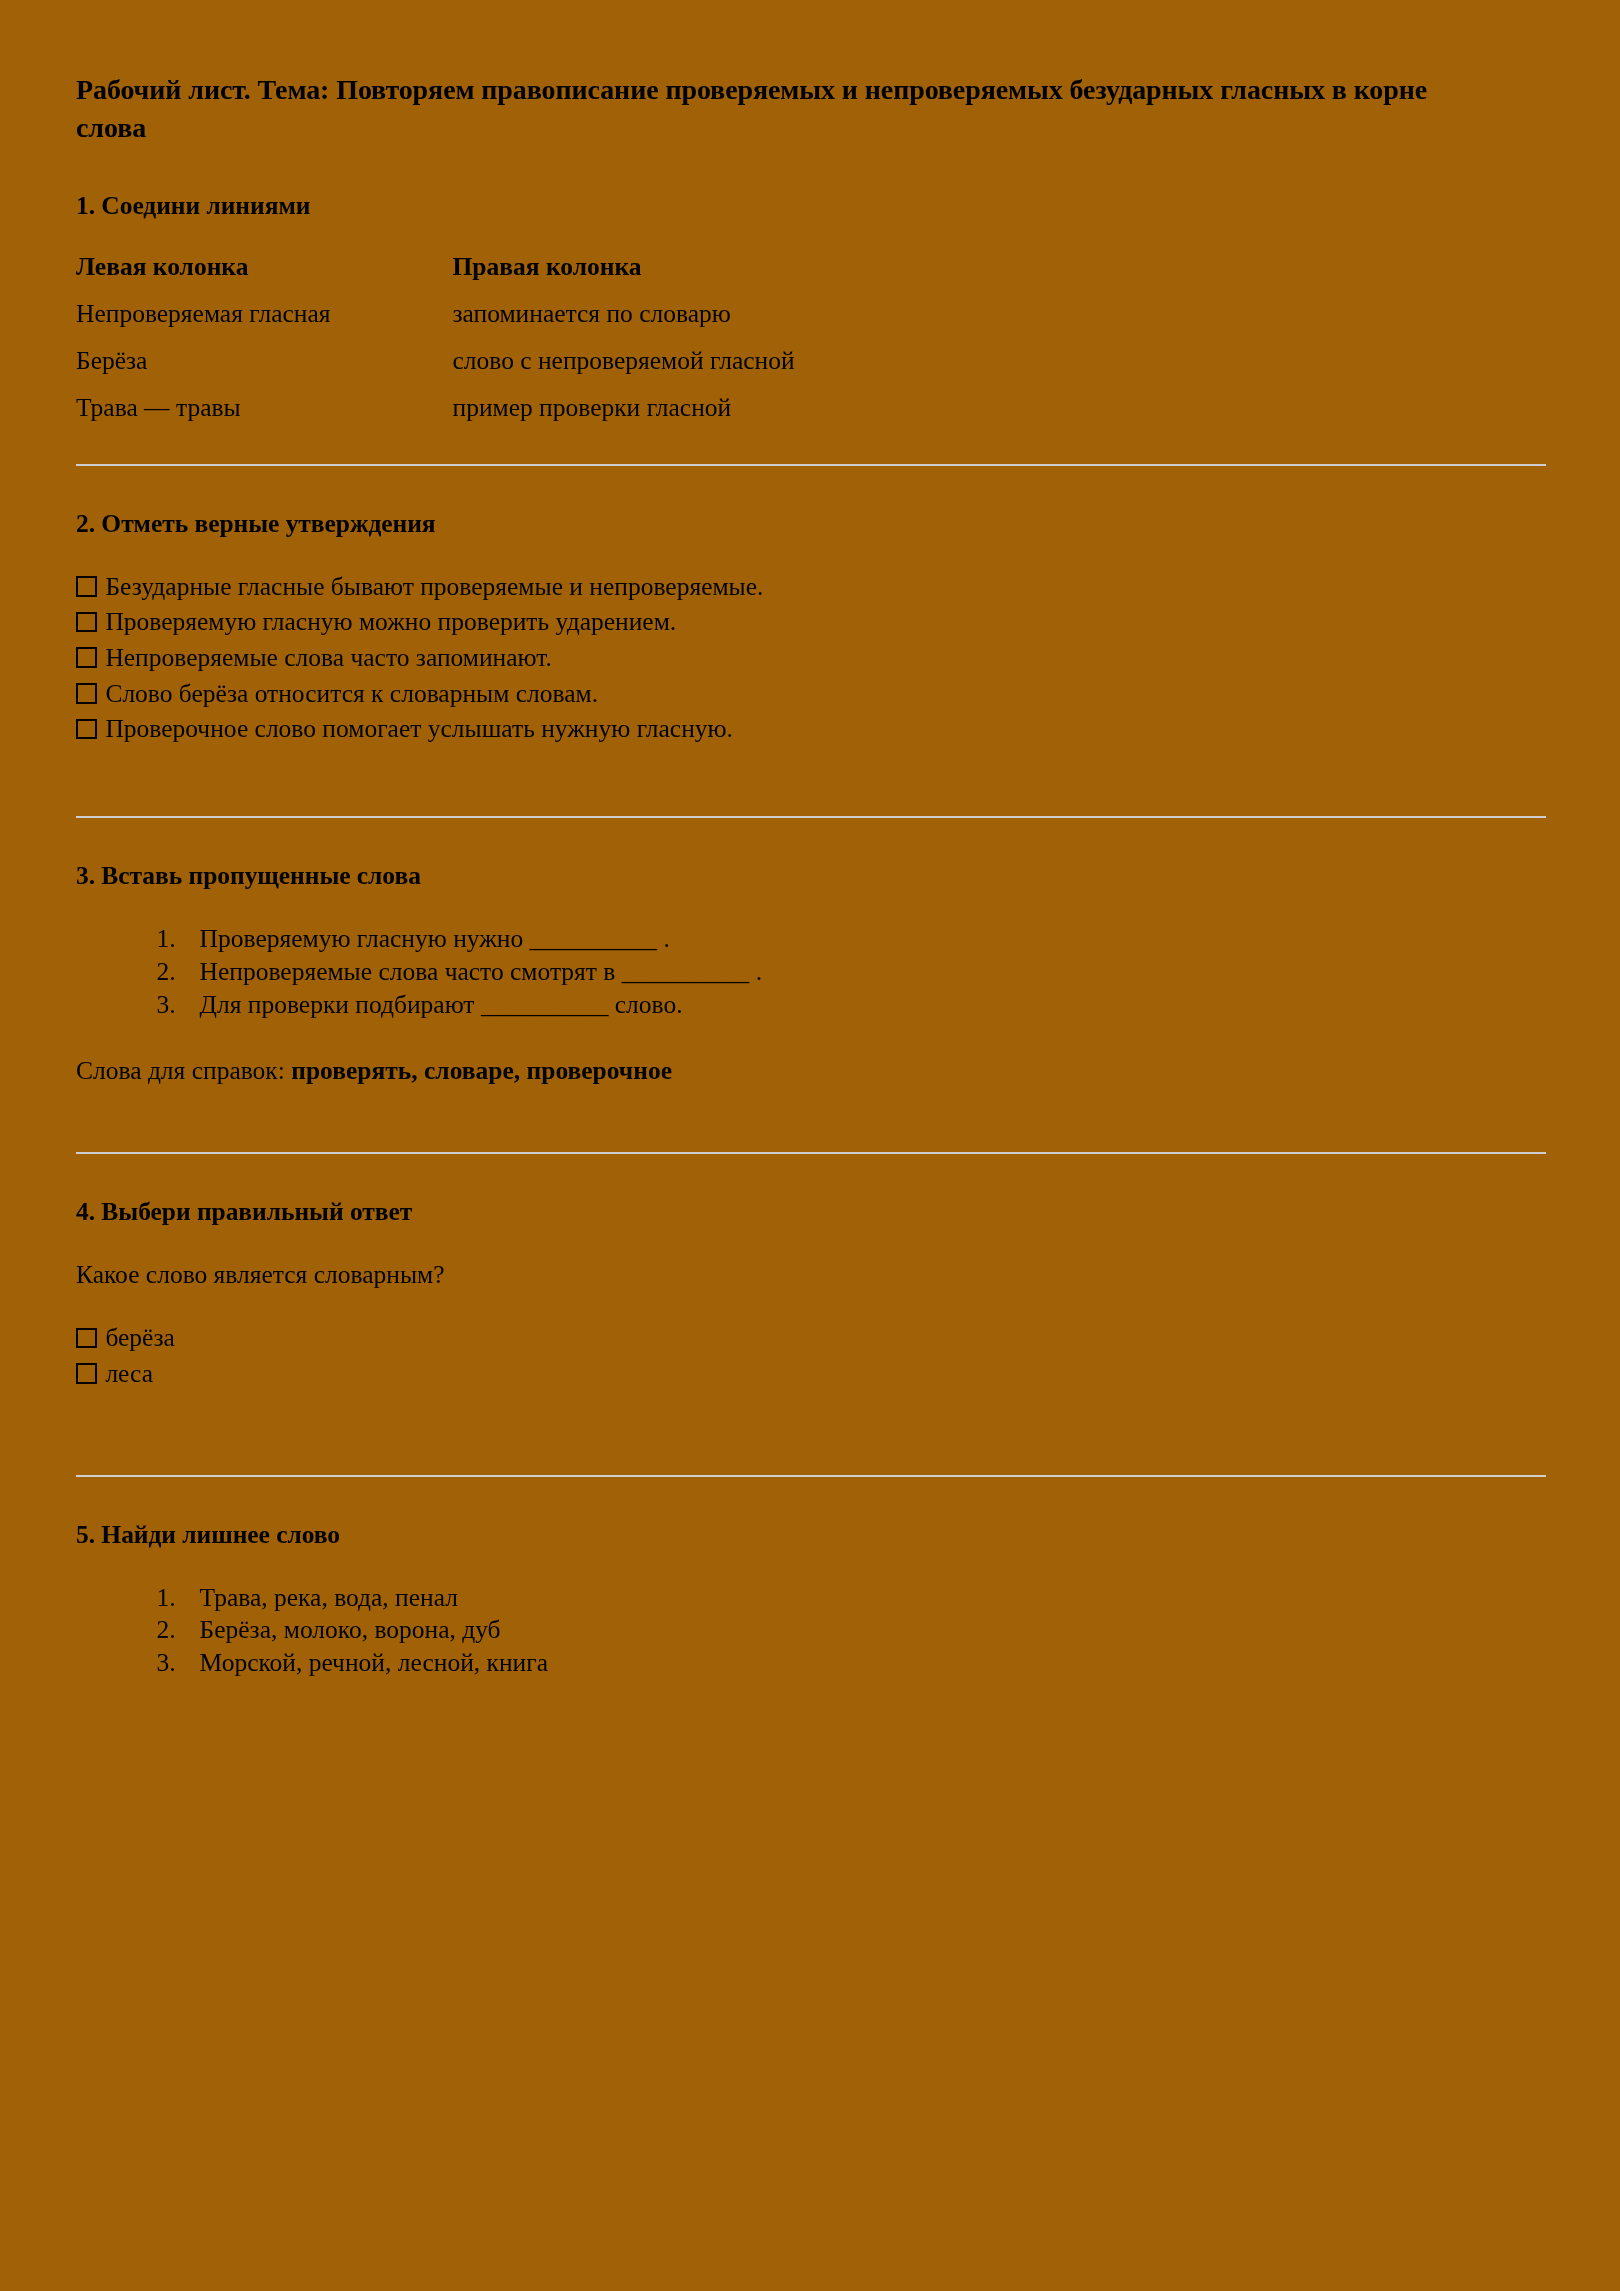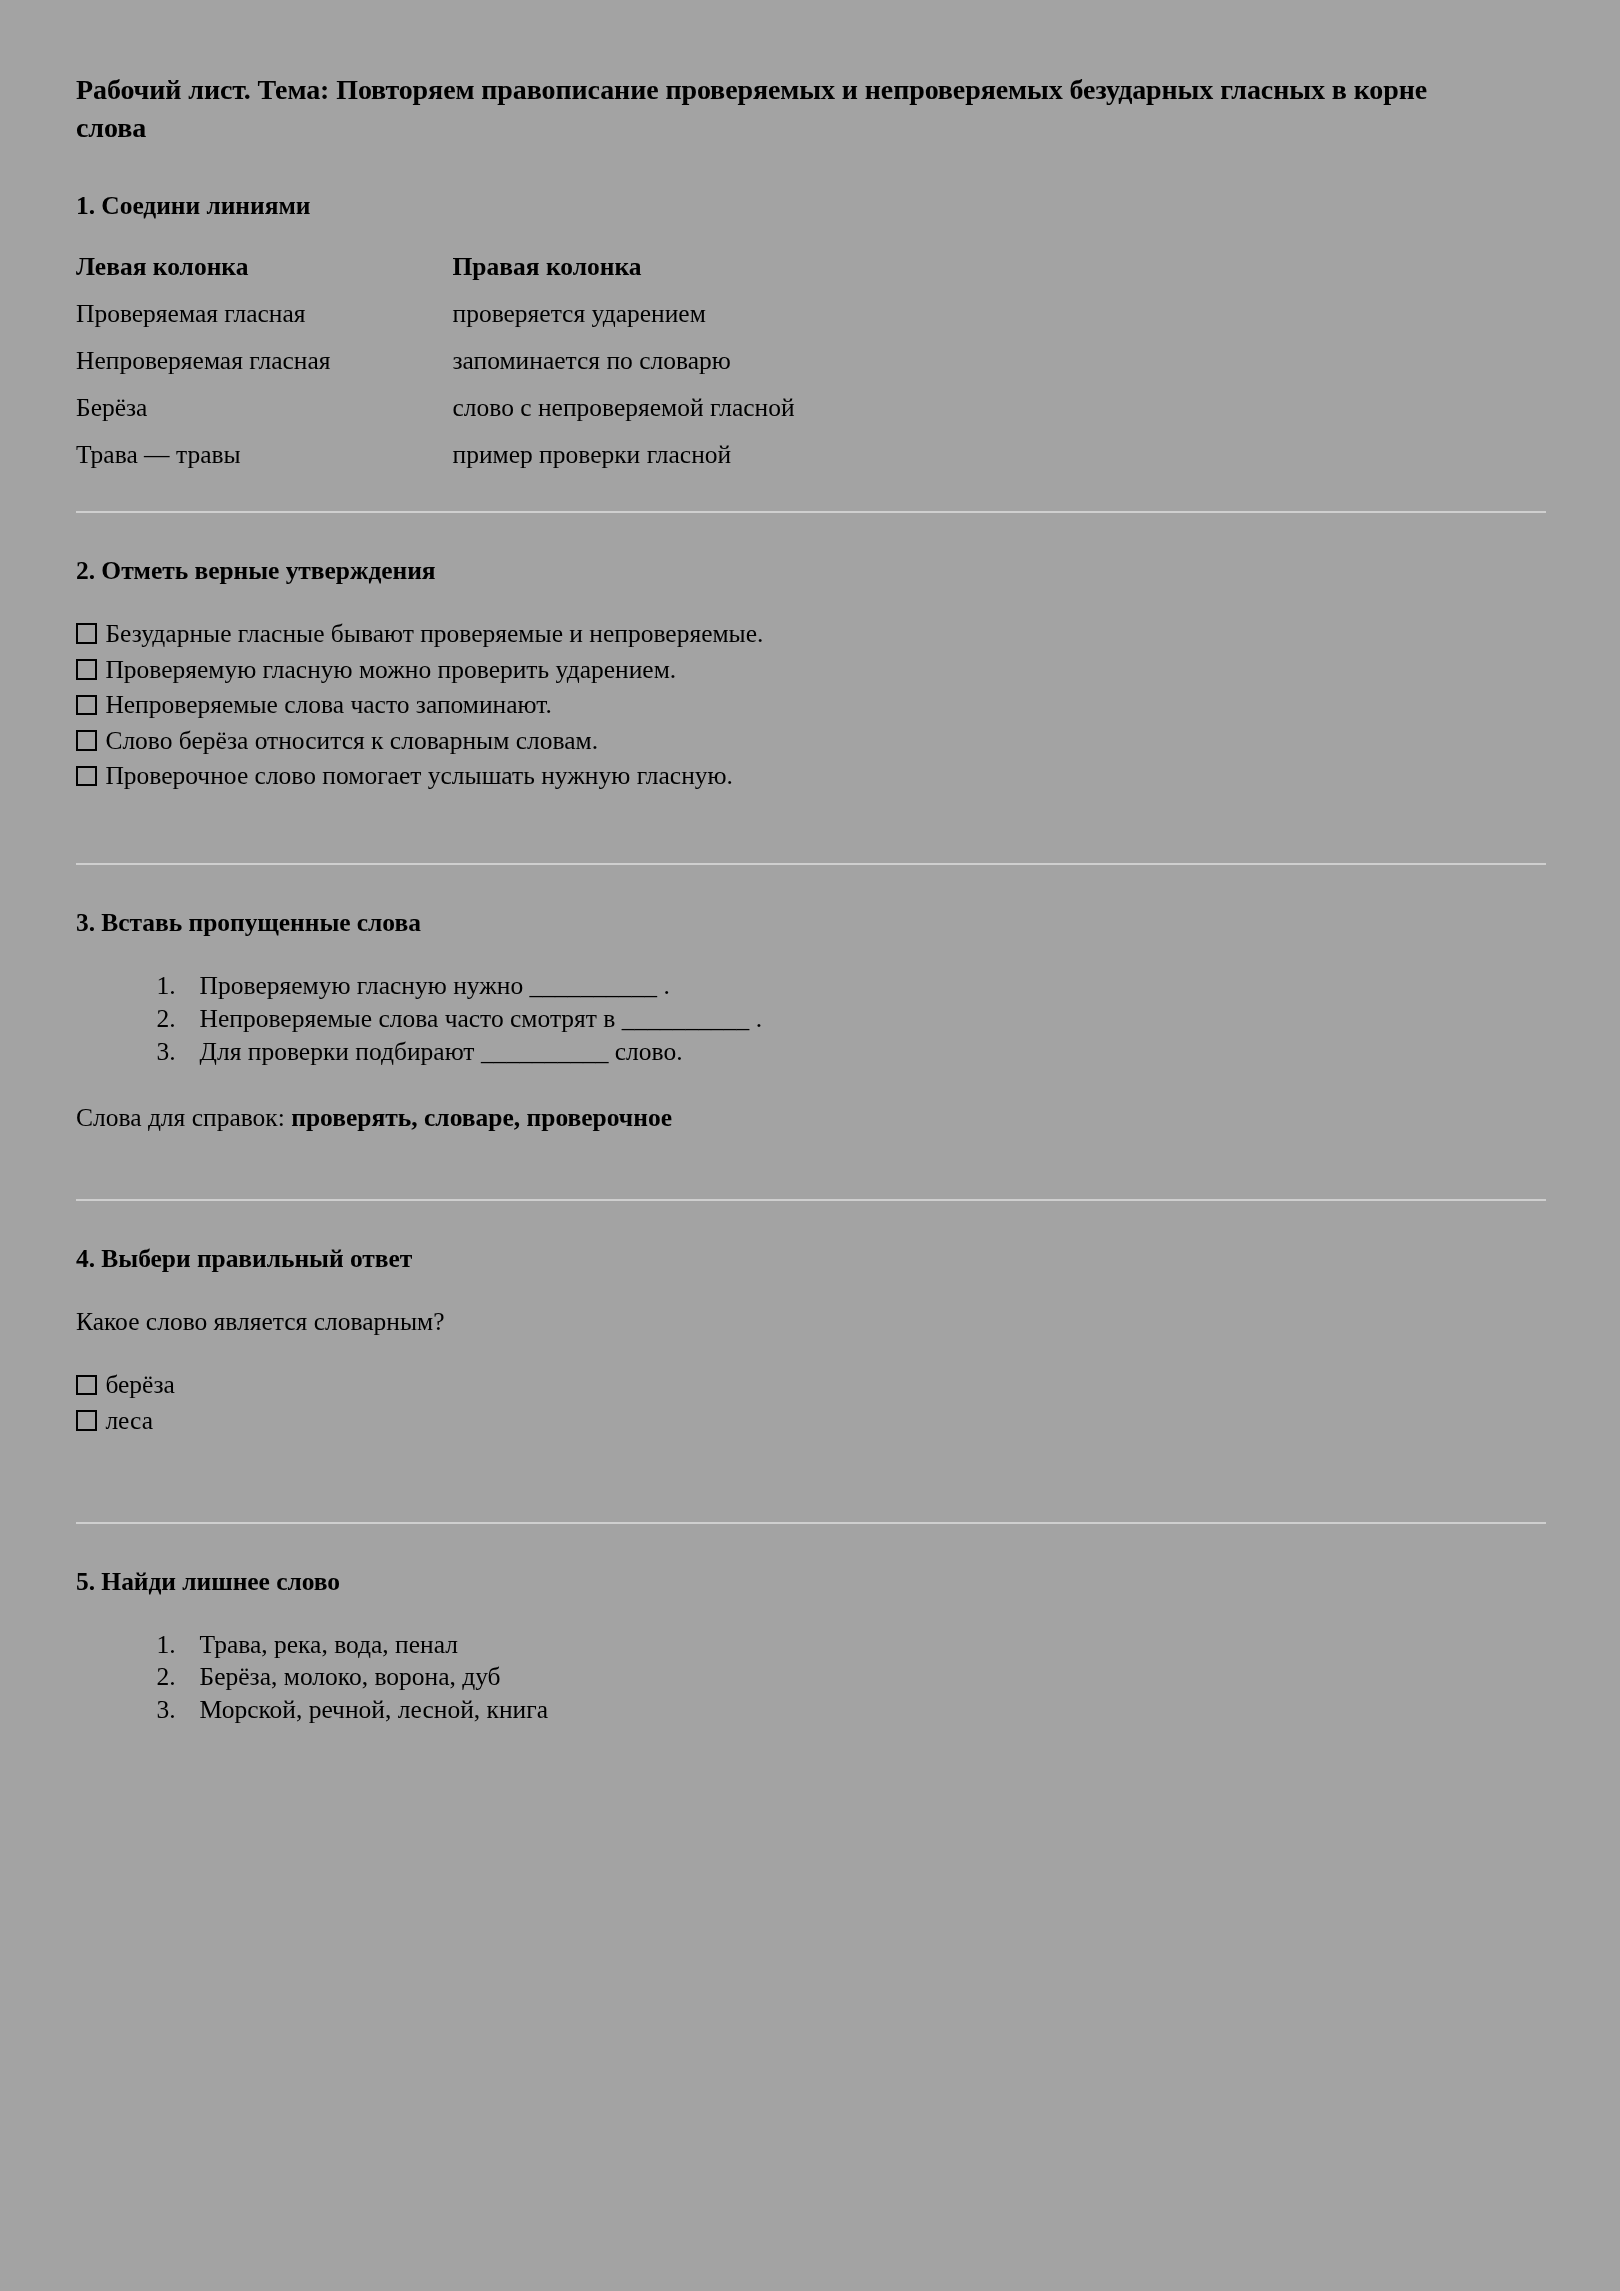--- a/index.html
+++ b/index.html
@@ -13,21 +13,21 @@
     font-family: "Liberation Serif", "DejaVu Serif", serif;
     color: #000000;
     -webkit-font-smoothing: antialiased;
   }
   .page {
     position: relative;
     width: 1620px;
     height: 2292px;
     padding: 0;
     box-sizing: border-box;
-    background: #a3a3a3;
+    background: #a16207;
   }
   .inner {
     padding: 71px 74px 0 76px;
   }
 
   
   .doc-title {
     font-size: 28px;
     font-weight: bold;
     line-height: 1.34;
@@ -142,24 +142,20 @@
 
       <table class="match-table">
         <thead>
           <tr>
             <th class="col-left">Левая колонка</th>
             <th class="col-right">Правая колонка</th>
           </tr>
         </thead>
         <tbody>
           <tr>
-            <td class="col-left">Проверяемая гласная</td>
-            <td class="col-right">проверяется ударением</td>
-          </tr>
-          <tr>
             <td class="col-left">Непроверяемая гласная</td>
             <td class="col-right">запоминается по словарю</td>
           </tr>
           <tr>
             <td class="col-left">Берёза</td>
             <td class="col-right">слово с непроверяемой гласной</td>
           </tr>
           <tr>
             <td class="col-left">Трава — травы</td>
             <td class="col-right">пример проверки гласной</td>

